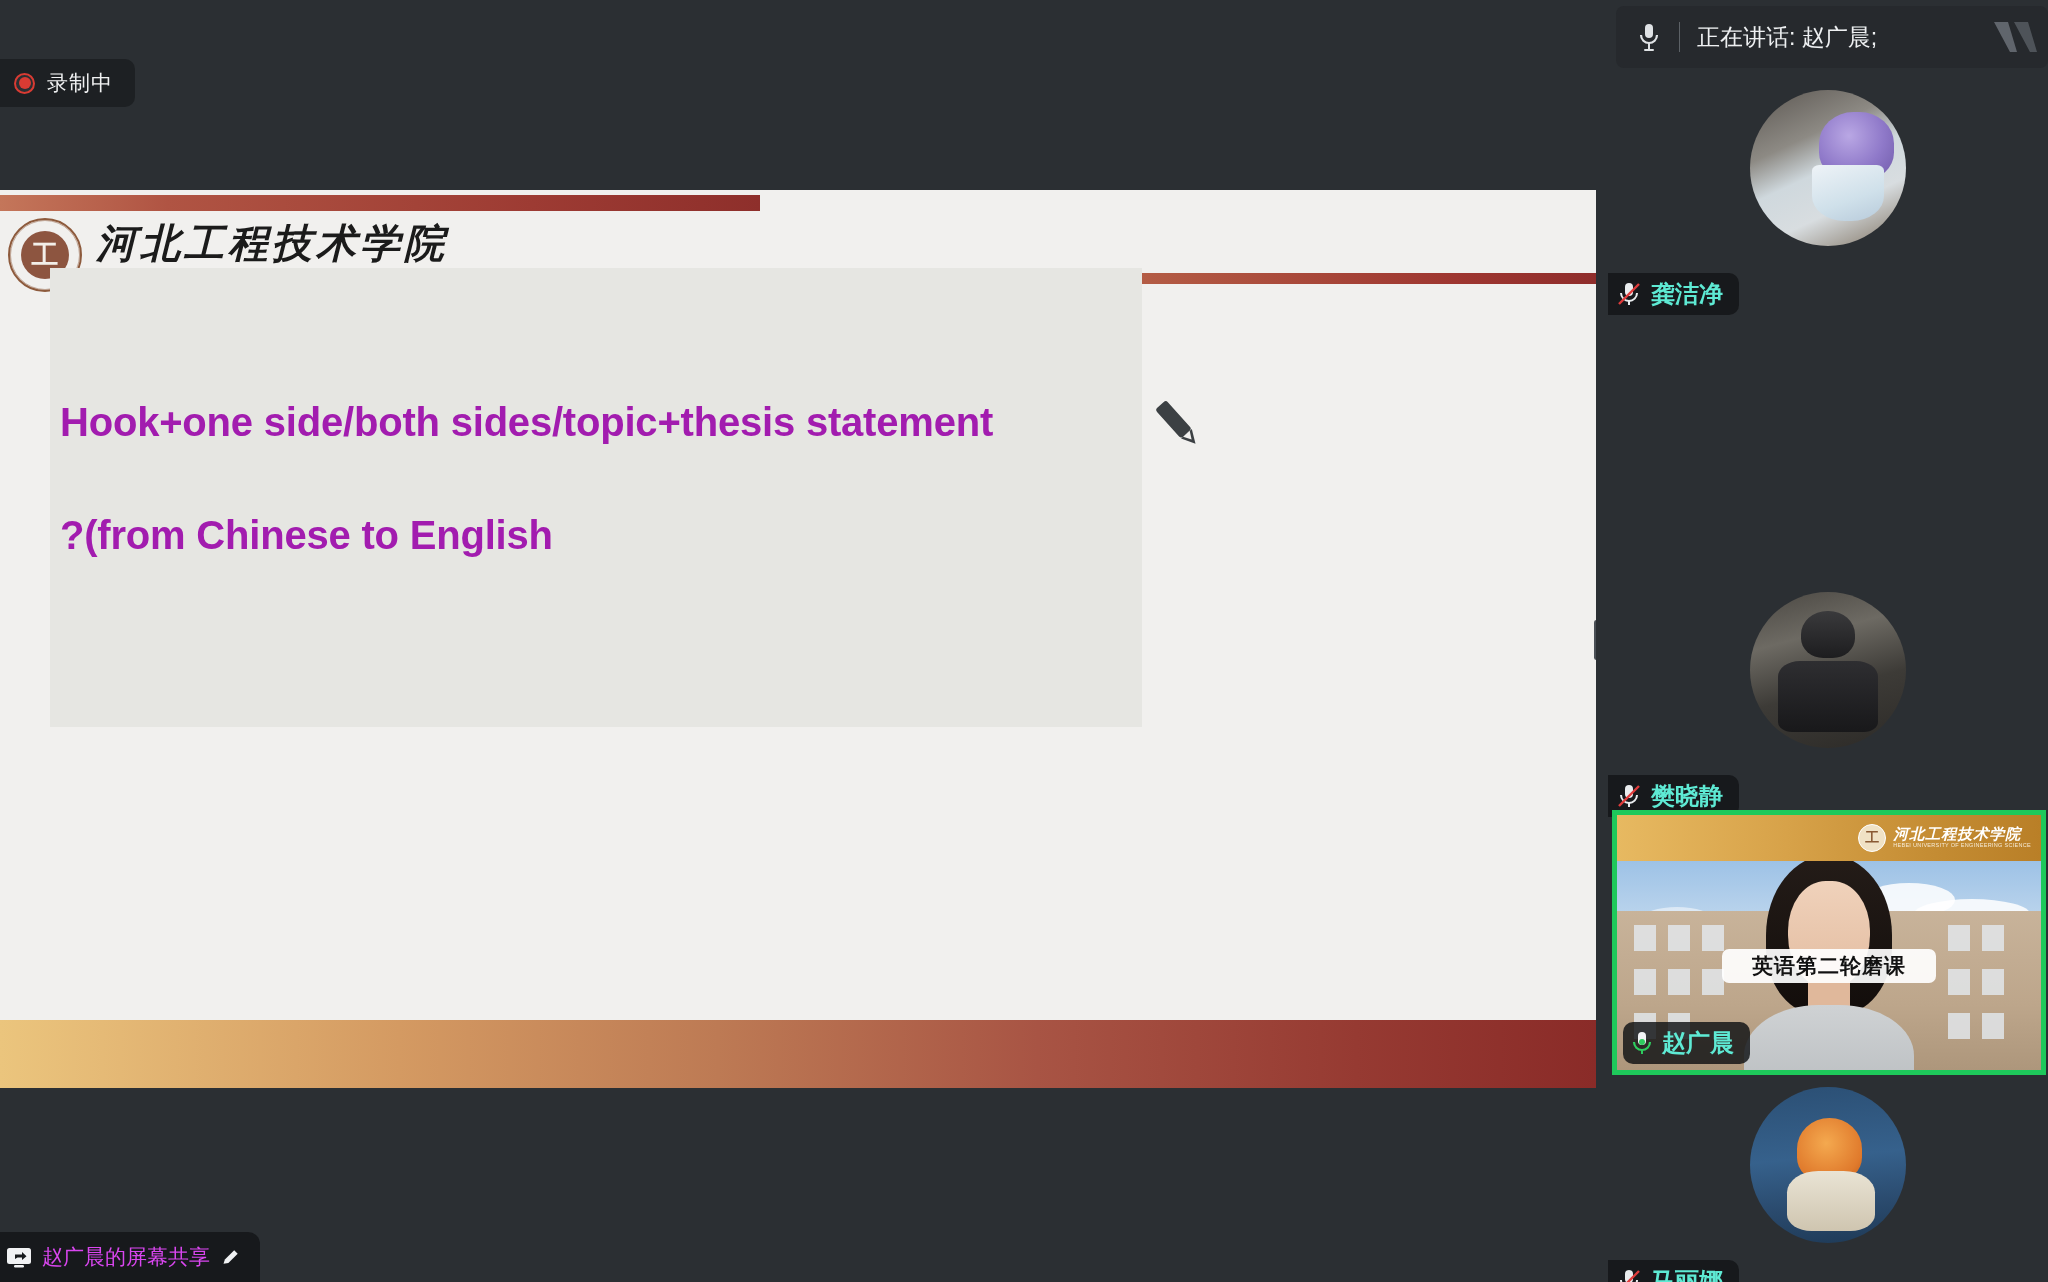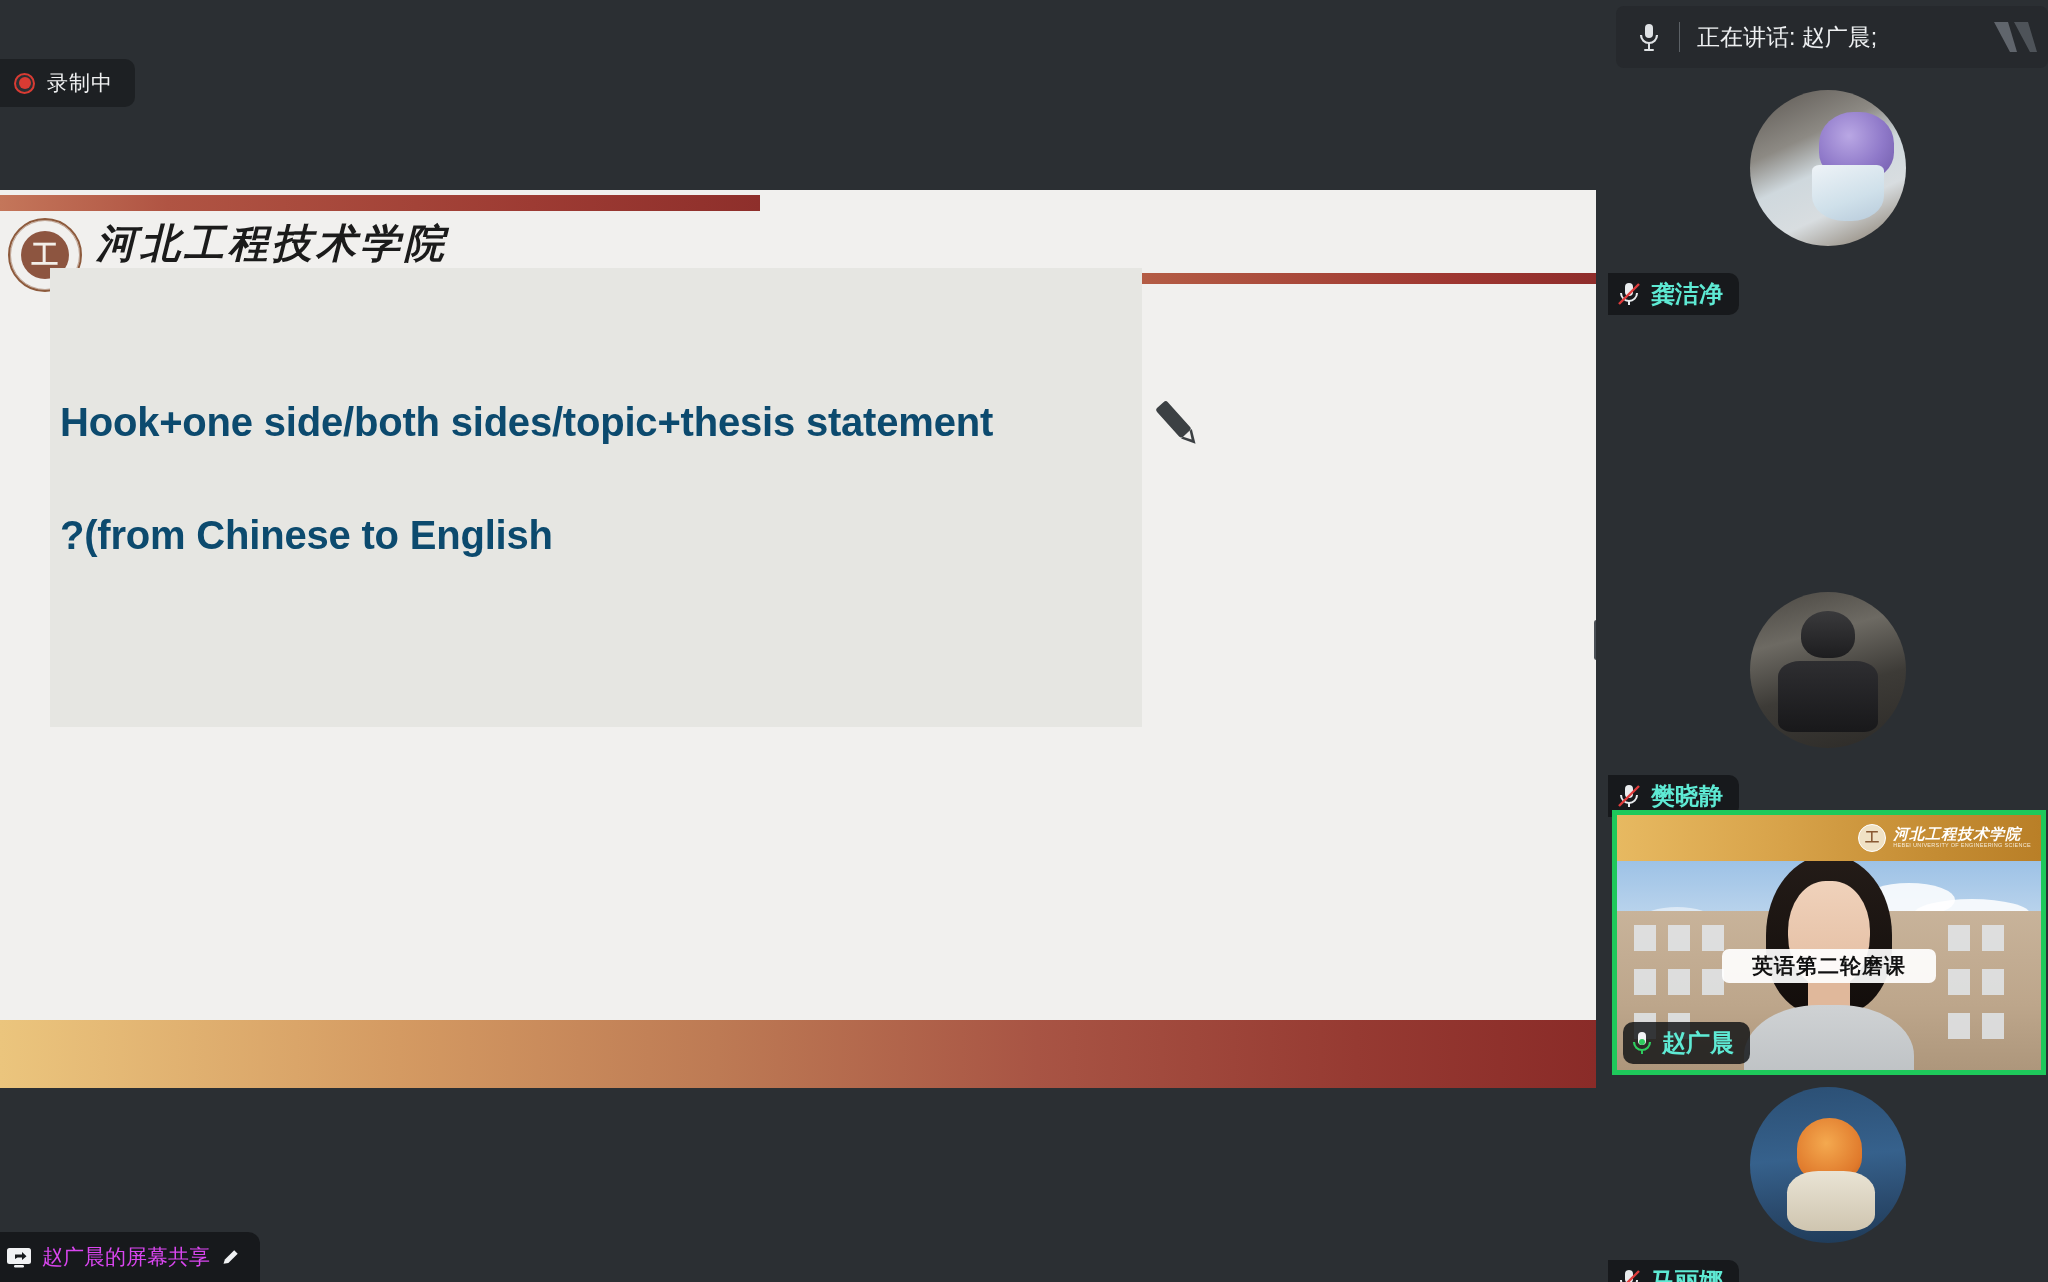--- a/index.html
+++ b/index.html
@@ -79,21 +79,21 @@
     font-size: 15px; font-weight: bold; color: #2a2a2a;
     letter-spacing: .6px; margin-top: 5px;
   }
 
   .content-box {
     position: absolute; left: 50px; top: 78px; width: 1092px; height: 459px;
     background: #e6e6e2;
   }
   .slide-line {
     position: absolute; left: 10px;
-    color: #0c4a6e; font-size: 40px; font-weight: bold;
+    color: #a21caf; font-size: 40px; font-weight: bold;
     white-space: nowrap; letter-spacing: -.2px;
   }
   .slide-line.l1 { top: 132px; }
   .slide-line.l2 { top: 245px; }
 
   .pencil-icon { position: absolute; right: 388px; top: 203px; width: 62px; height: 62px; }
 
   .slide-foot {
     position: absolute; left: 0; bottom: 0; width: 100%; height: 68px;
     background: linear-gradient(to right, #ebc57d 0%, #d49a62 25%, #bd7a54 45%, #a85444 65%, #963a32 85%, #8a2b28 100%);

